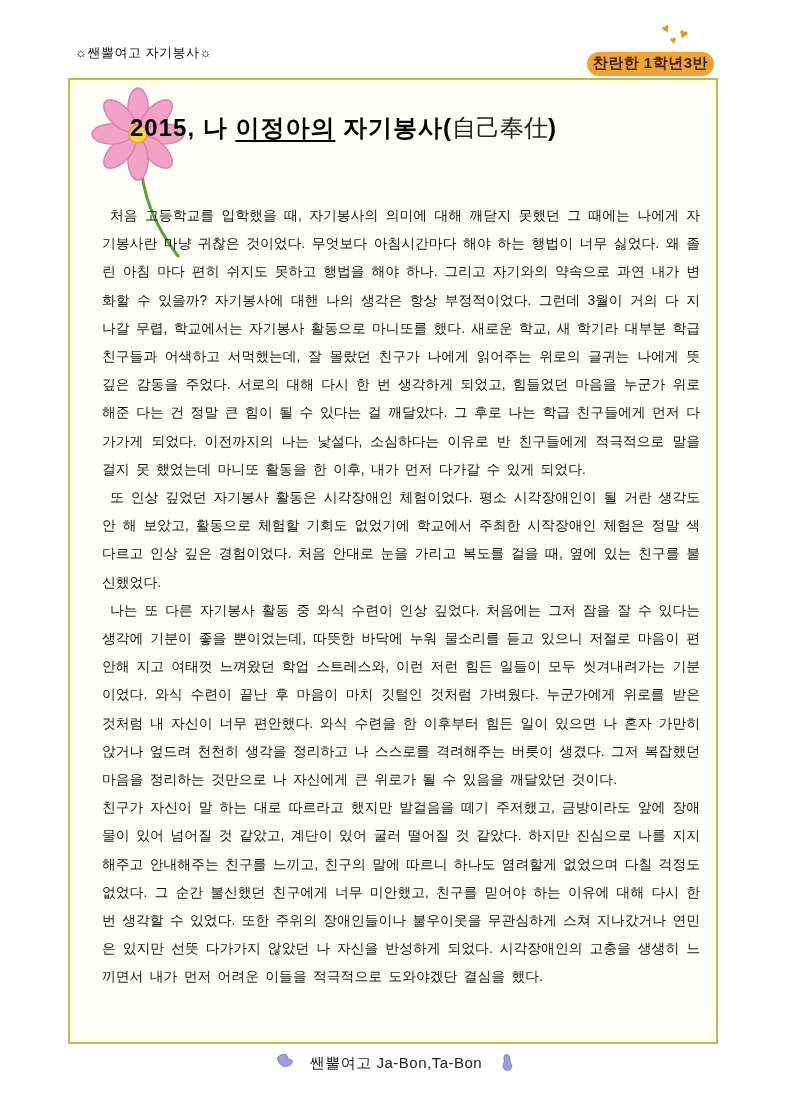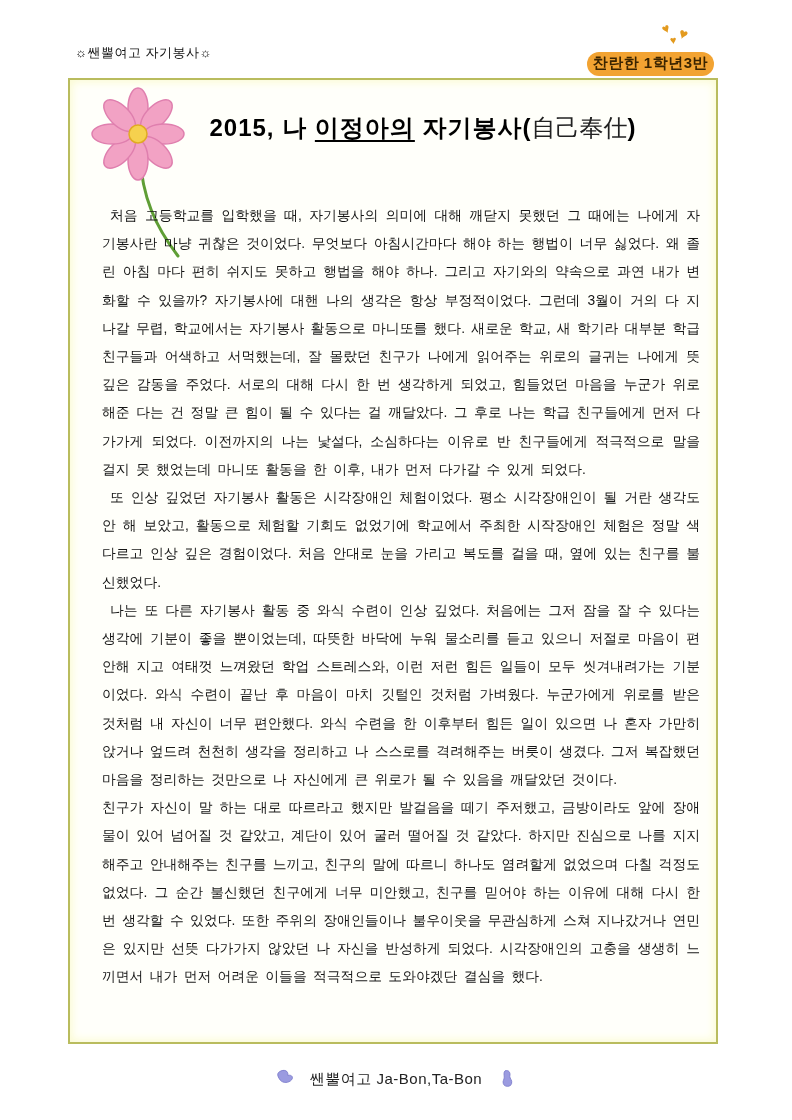--- a/index.html
+++ b/index.html
@@ -20,33 +20,33 @@
     font-size: 15px; font-weight: bold; padding: 2px 6px 3px 6px; letter-spacing: 0.5px; border-radius: 12px; }
 
   
   .frame { position: absolute; left: 68px; top: 78px; width: 650px; height: 966px;
     border: 2px solid #b9bc5e; background: #fffffa;
     box-shadow: inset 0 0 8px 2px #fbfbd2; }
 
   
   .flower { position: absolute; left: 10px; top: 6px; width: 120px; height: 190px; }
 
-  .title { position: absolute; left: 0; right: 0; top: 32px; text-align: center;
+  .title { position: absolute; left: 0; right: 0; top: 32px; 
     padding-left: 60px; font-size: 24px; font-weight: bold; color: #000;
     letter-spacing: 1px; white-space: nowrap; }
   .title .name { text-decoration: underline; text-underline-offset: 4px; }
   .title .hanja { font-weight: normal; color: #222; letter-spacing: 0; }
 
   .essay { position: absolute; left: 32px; right: 16px; top: 122px; }
   .essay p { font-size: 13.8px; line-height: 28.2px; text-align: justify;
     word-break: break-all; word-spacing: 2.5px; color: #151515; }
   .essay p.indent { text-indent: 8px; }
 
   
-  .footer { position: absolute; left: 0; right: 0; top: 1052px; text-align: center; margin-top: 16px; }
+  .footer { position: absolute; left: 0; right: 0; top: 1052px; text-align: center; }
   .footer-inner { display: inline-flex; align-items: center; gap: 14px; }
   .footer-text { font-size: 15px; color: #222; letter-spacing: 0.5px; }
   .blob { width: 22px; height: 22px; }
 </style>
 </head>
 <body>
 
 <div class="page">
 
   <div class="header-left">☼쌘뿔여고 자기봉사☼</div>

